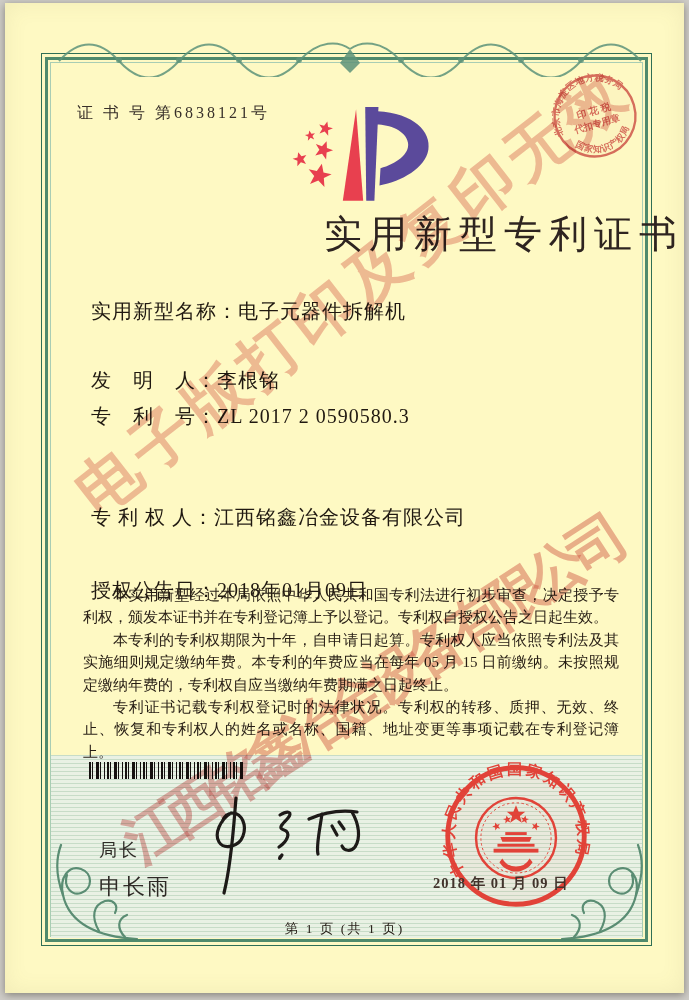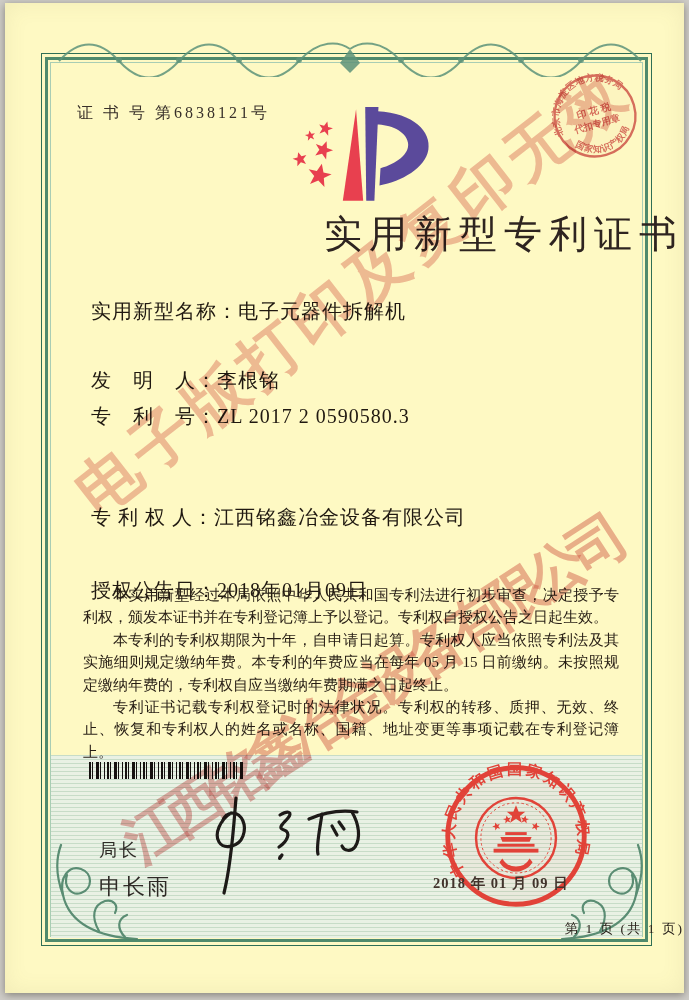--- a/index.html
+++ b/index.html
@@ -41,21 +41,21 @@
   .director-label{position:absolute;left:94px;top:835px;font-size:18px;letter-spacing:2px;z-index:3;
     font-family:Liberation Mono, monospace;color:#2e2a26;}
   .director-name{position:absolute;left:94px;top:869px;font-size:22px;letter-spacing:2px;z-index:3;
     font-family:"Liberation Sans","DejaVu Sans",sans-serif;color:#2e2a26;}
   .signature{position:absolute;left:180px;top:786px;width:205px;height:118px;z-index:4;}
   .seal{position:absolute;left:433px;top:755px;width:156px;height:156px;z-index:5;opacity:.92;}
   .seal-date{position:absolute;left:428px;top:871px;width:160px;text-align:left;z-index:5;
     font-size:14.5px;font-weight:700;letter-spacing:1px;color:#42332c;}
   .tax-stamp{position:absolute;left:543px;top:66px;width:94px;height:94px;z-index:5;
     transform:rotate(-16deg);opacity:.85;}
-  .footer{position:absolute;left:0;top:917px;width:100%;text-align:right;font-size:13.5px;
+  .footer{position:absolute;left:0;top:917px;width:100%;text-align:center;font-size:13.5px;
     letter-spacing:2px;color:#2a231c;z-index:3;}
   
   .wm{position:absolute;white-space:nowrap;font-weight:700;z-index:6;
     font-family:"Liberation Sans","DejaVu Sans",sans-serif;mix-blend-mode:multiply;}
   .wm1{left:347px;top:288px;font-size:62px;letter-spacing:6px;color:rgba(212,96,92,.40);
     transform:translate(-50%,-50%) rotate(-38deg);}
   .wm2{left:367px;top:688px;font-size:58px;letter-spacing:-10px;color:rgba(208,88,84,.46);
     transform:translate(-50%,-50%) rotate(-33deg);}
 </style>
 </head>

